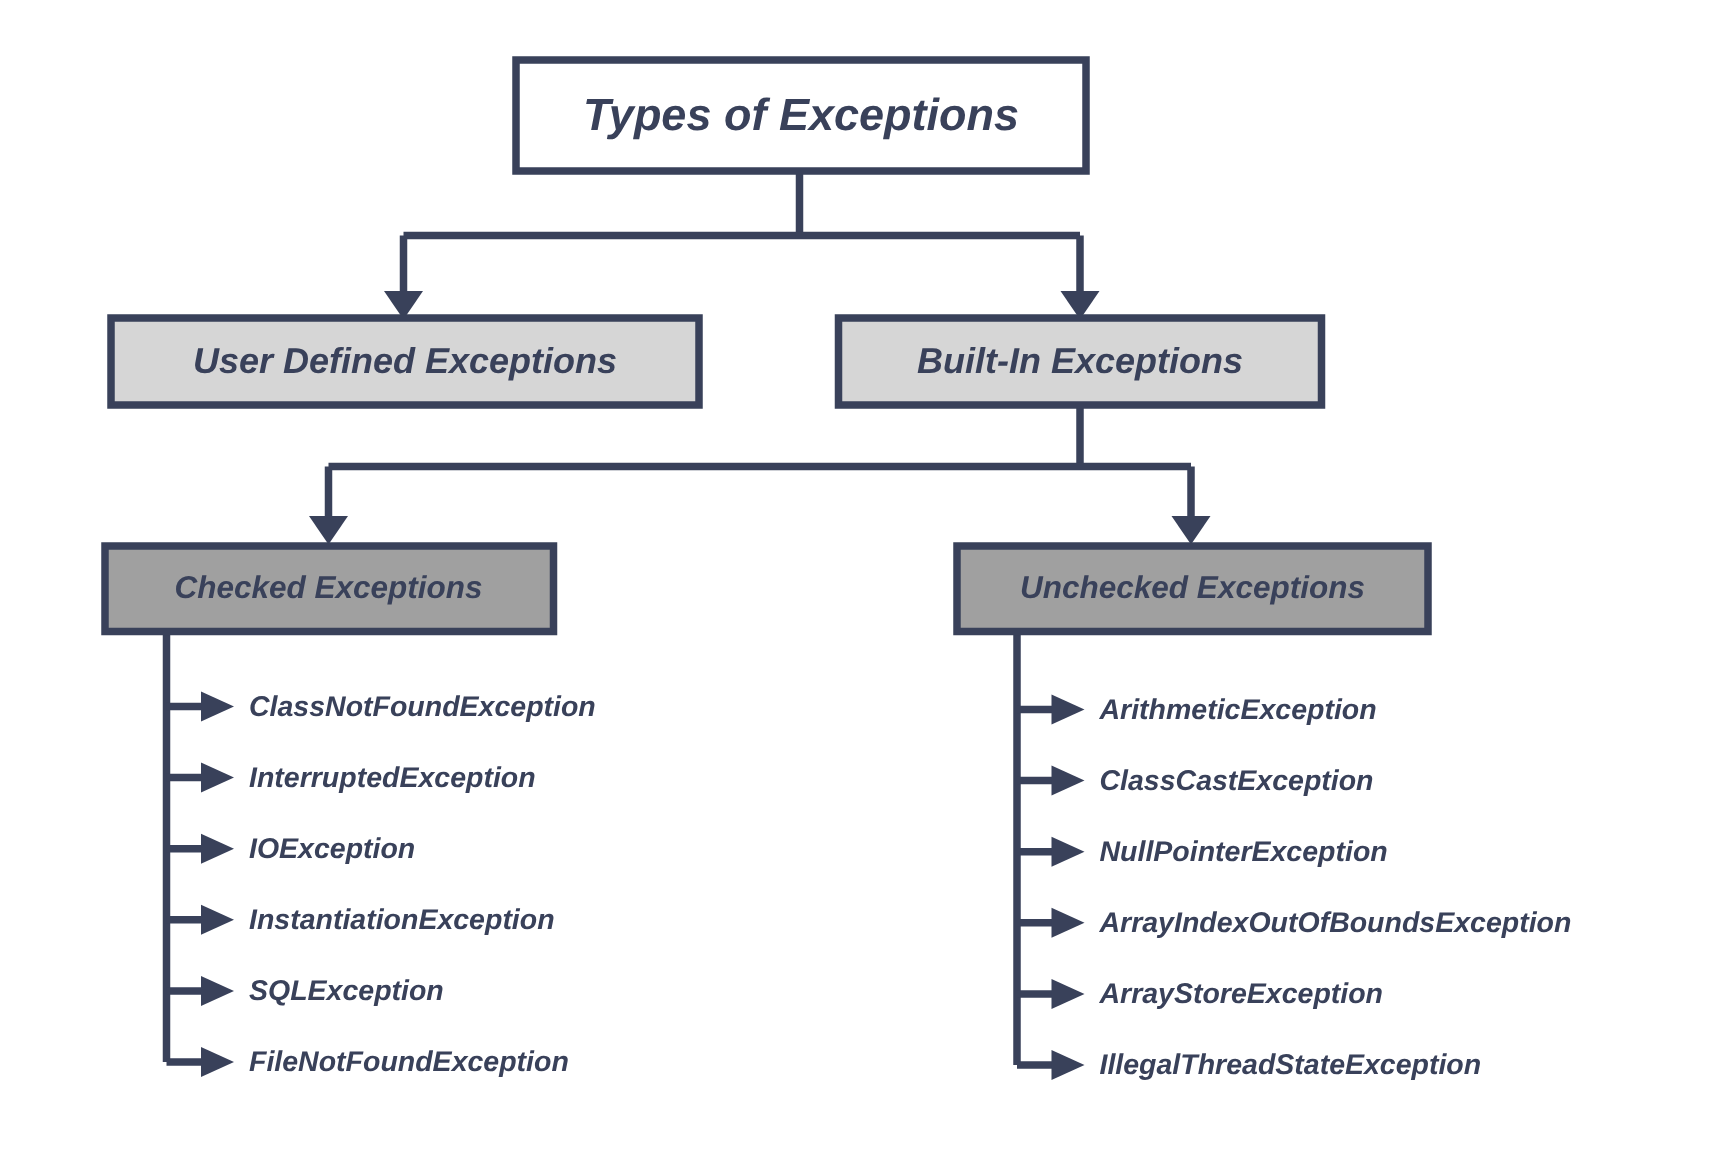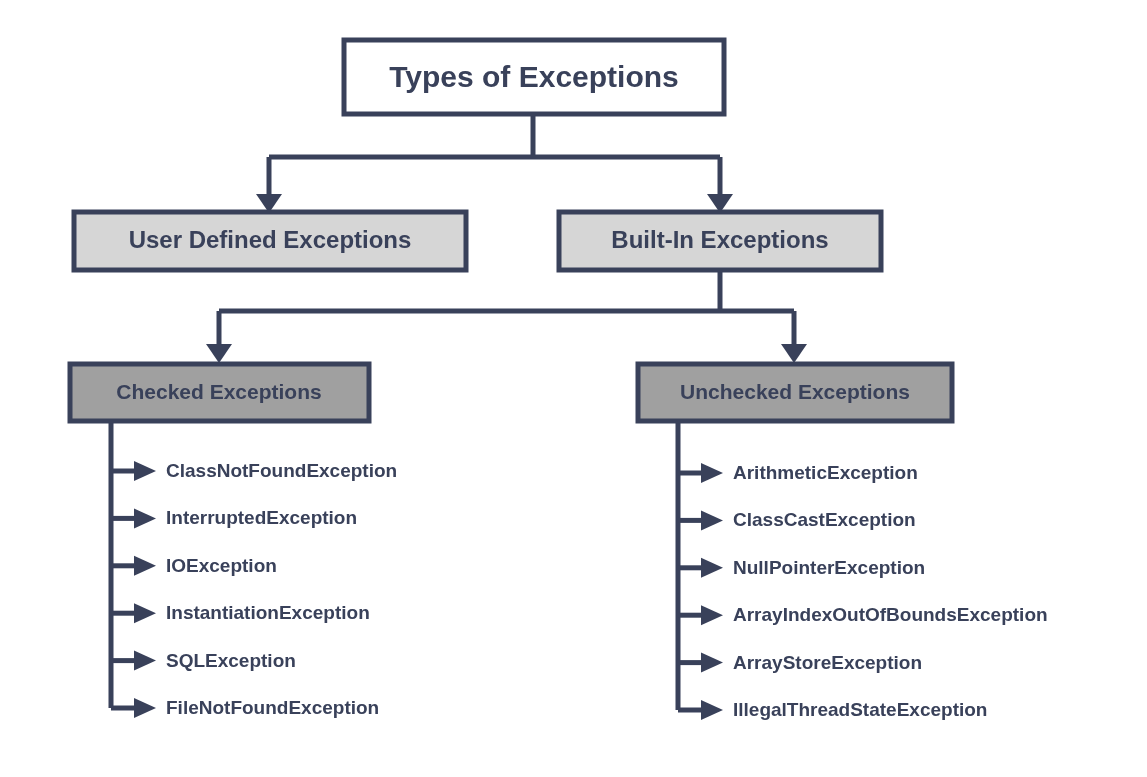--- a/index.html
+++ b/index.html
@@ -13,20 +13,21 @@
     height: 777px;
     overflow: hidden;
     font-family: "Liberation Sans", sans-serif;
     color: #39415a;
   }
   #diagram-root {
     position: relative;
     width: 1147px;
     height: 777px;
     background: #ffffff;
+    font-style: italic;
   }
   svg.diagram-canvas {
     position: absolute;
     top: 0;
     left: 0;
     width: 1147px;
     height: 777px;
     display: block;
   }
   .node-box-rect {

